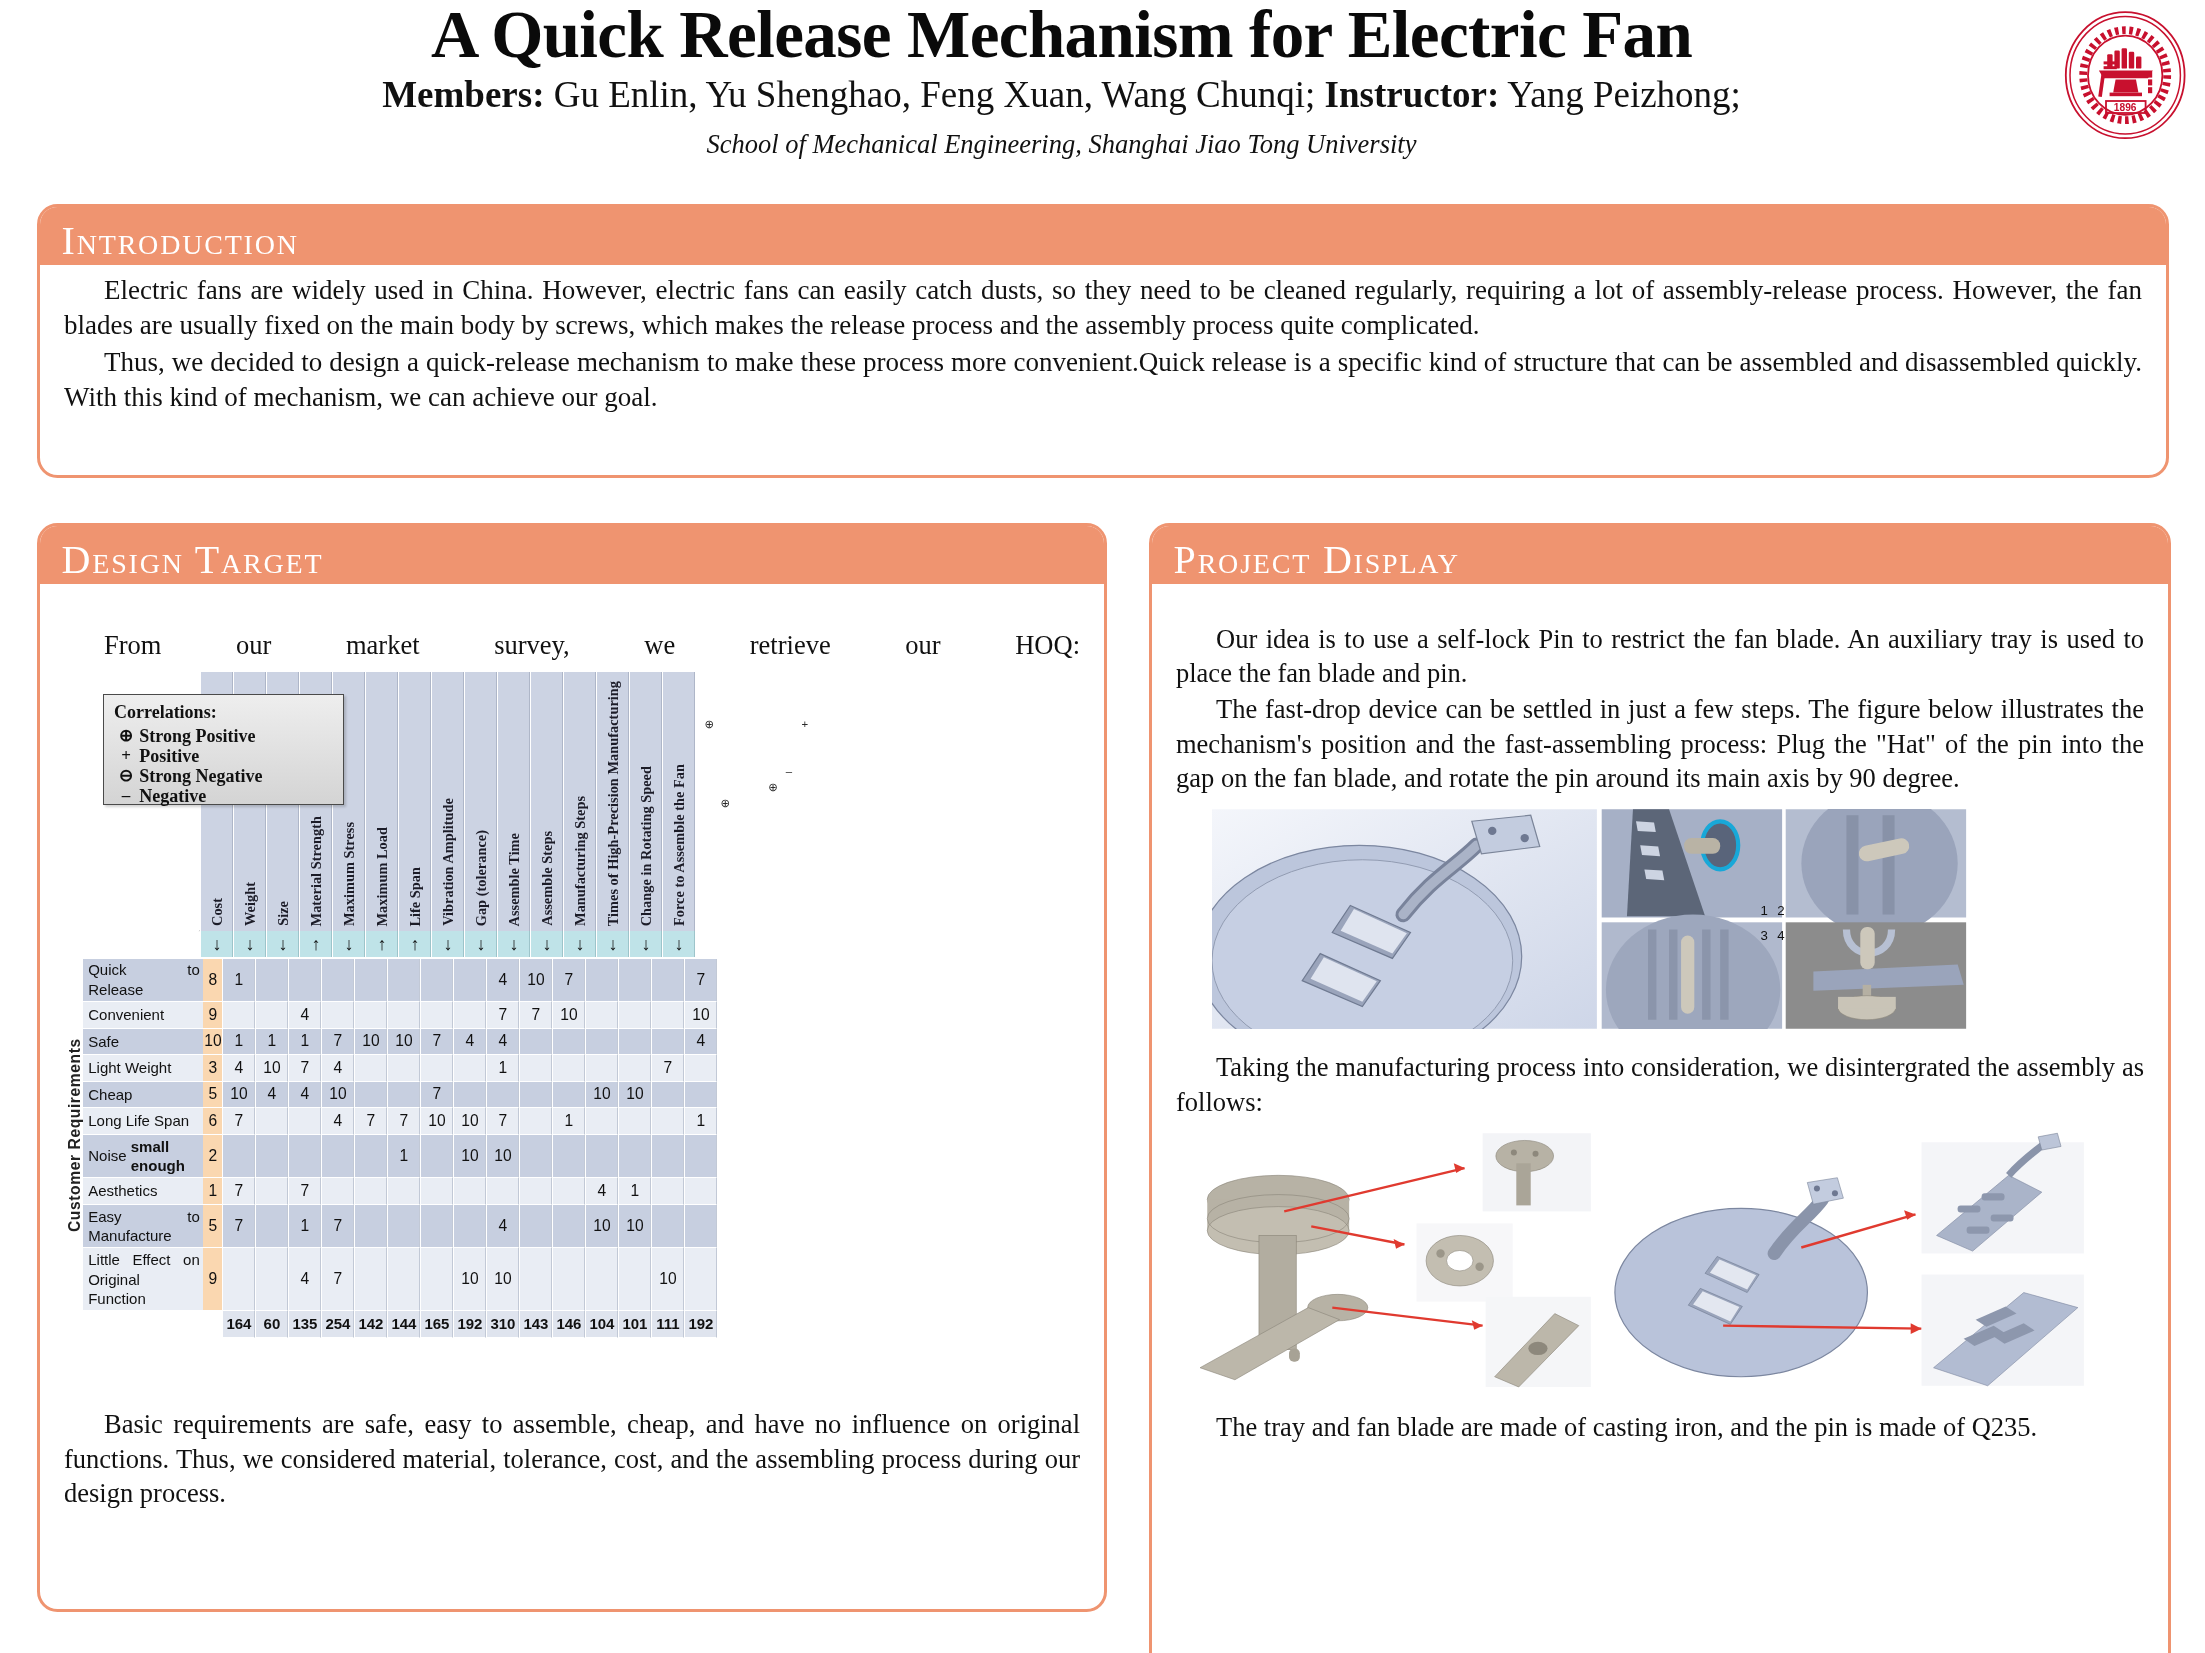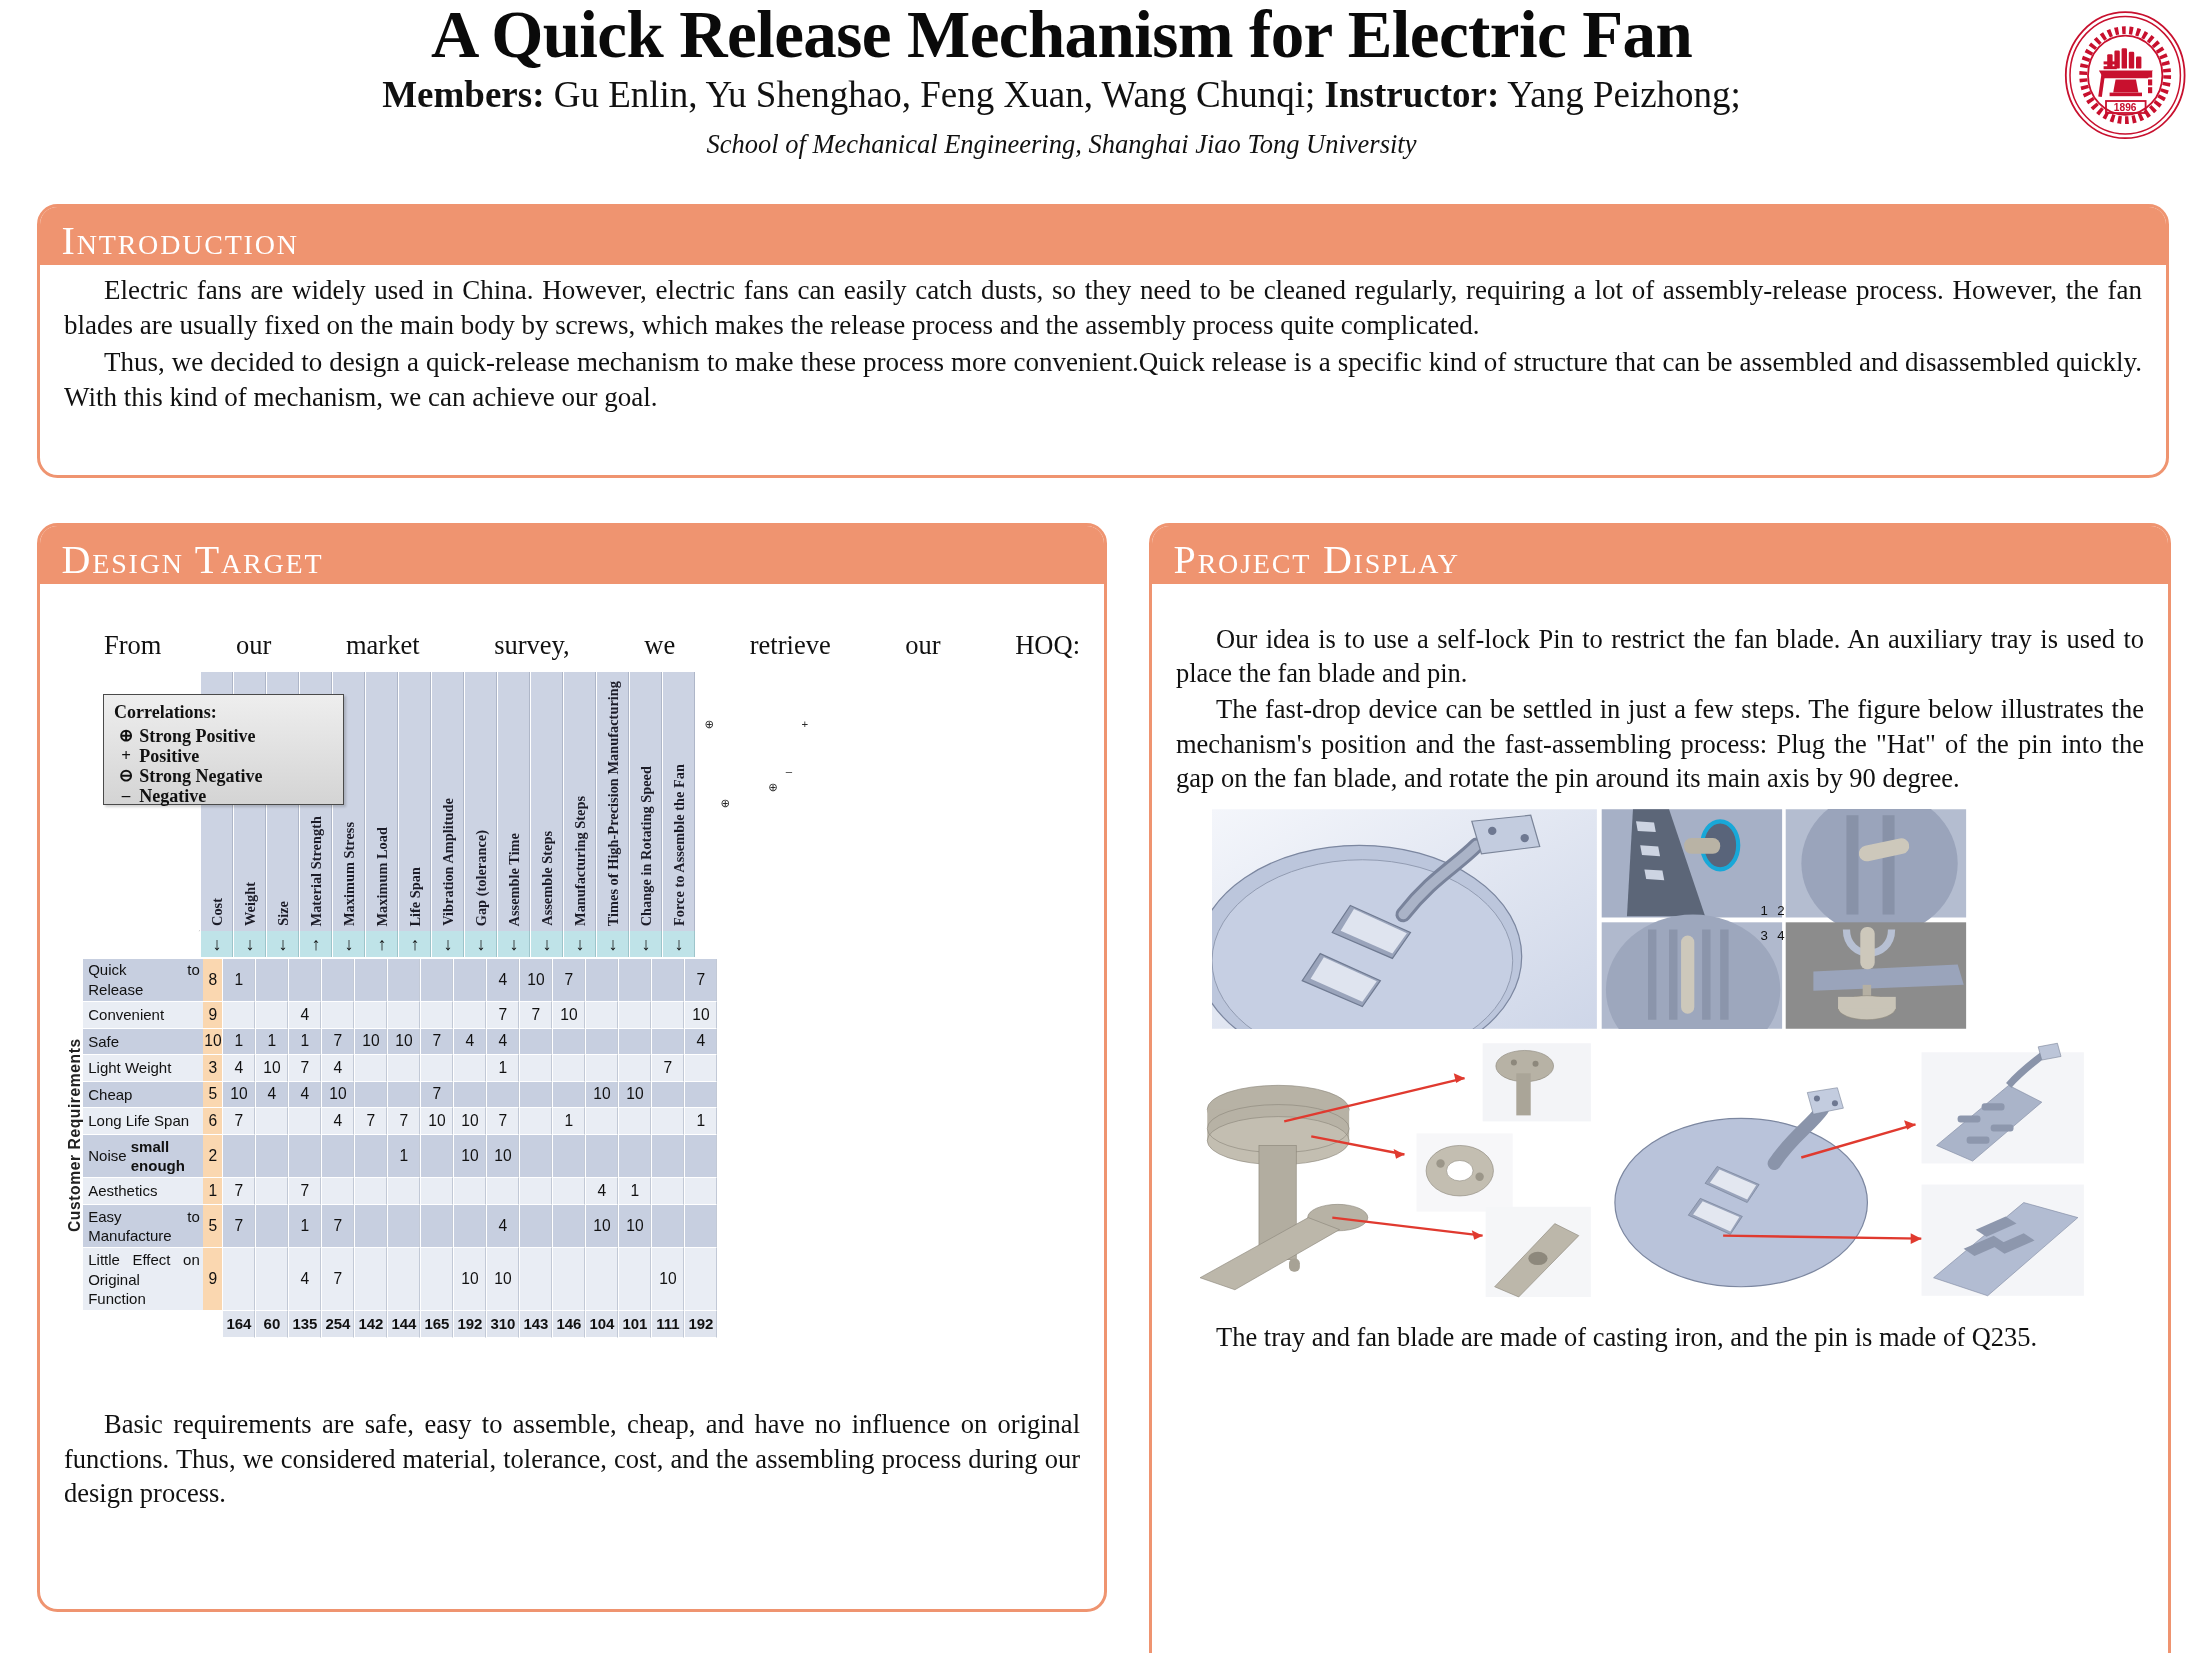--- a/index.html
+++ b/index.html
@@ -720,20 +720,23 @@
 
         <g font-family="Liberation Sans, sans-serif" font-size="22" fill="#111">
           <text x="912" y="176">1</text>
           <text x="940" y="176">2</text>
           <text x="912" y="218">3</text>
           <text x="940" y="218">4</text>
         </g>
       </svg>
     </div>
 
+    <div class="body-text" style="margin-top:21.6px;">
+      <p>Taking the manufacturing process into consideration, we disintergrated the assembly as follows:</p>
+    </div>
 
     <div class="fig" style="height:265px;margin:8.4px 0 0 6px;width:962px;">
       <svg width="962" height="265" viewBox="0 0 1600 440">
         <g>
           <rect x="10" y="0" width="720" height="440" fill="#ffffff"></rect>
           <ellipse cx="160" cy="120" rx="118" ry="40" fill="#b7b2a5" stroke="#8a8578"></ellipse>
           <rect x="42" y="120" width="236" height="52" fill="#b7b2a5"></rect>
           <ellipse cx="160" cy="172" rx="118" ry="40" fill="#c3beb1" stroke="#8a8578"></ellipse>
           <ellipse cx="160" cy="152" rx="118" ry="40" fill="none" stroke="#8a8578"></ellipse>
           <rect x="128" y="180" width="62" height="190" fill="#b2ada0" stroke="#8a8578"></rect>

